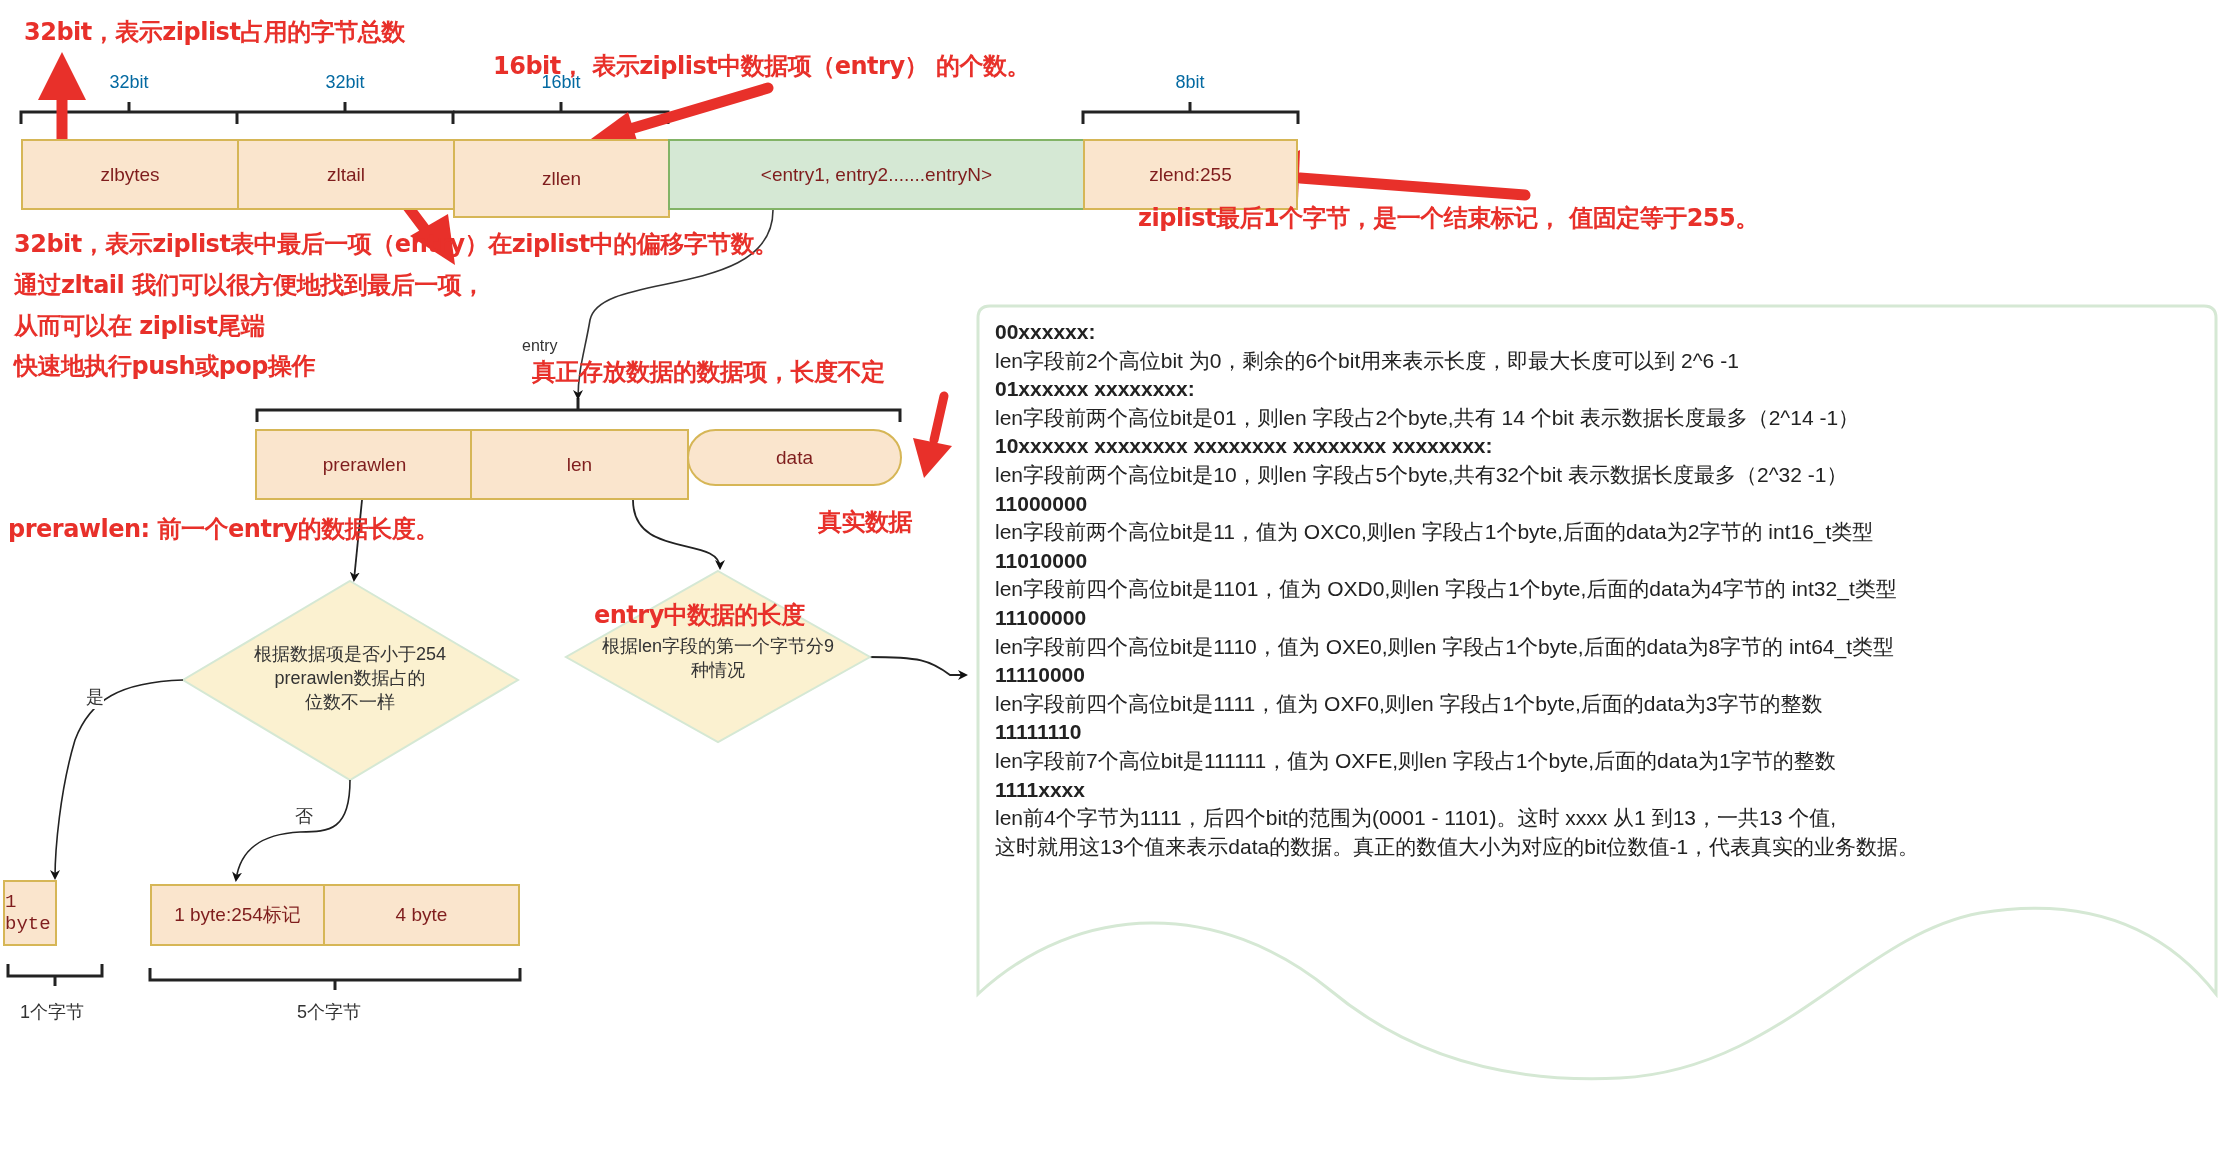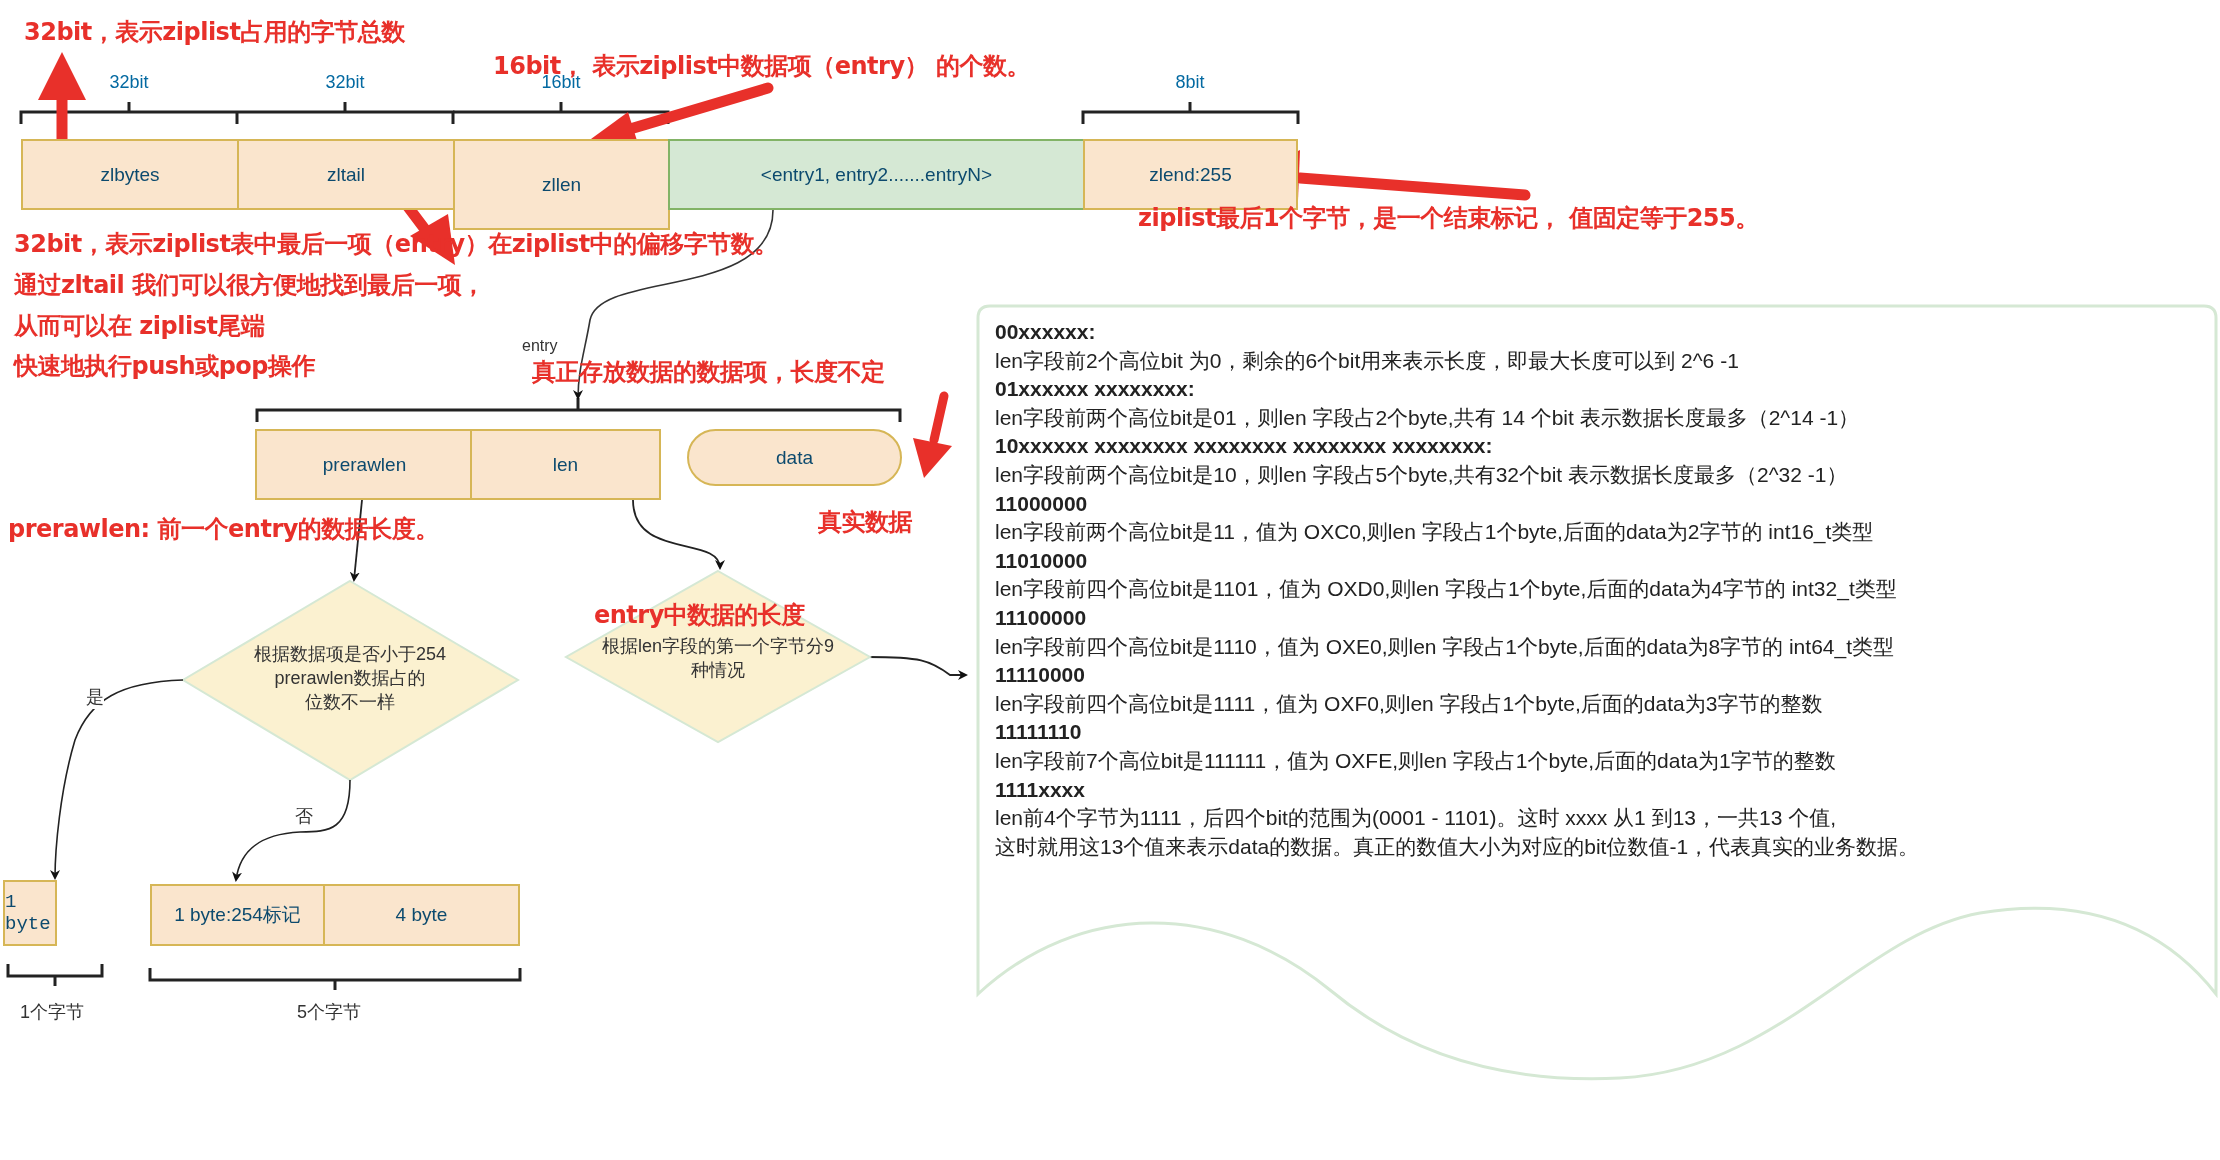--- a/index.html
+++ b/index.html
@@ -5,21 +5,21 @@
   html, body { margin: 0; padding: 0; }
   body {
     width: 2220px; height: 1160px; position: relative; overflow: hidden;
     background: #ffffff;
     font-family: "DejaVu Sans", "Liberation Sans", sans-serif;
   }
   svg.layer { position: absolute; left: 0; top: 0; }
   .cell {
     position: absolute; box-sizing: border-box;
     display: flex; align-items: center; justify-content: center;
-    font-family: "Liberation Sans", sans-serif; font-size: 19px; color: #0c4a6e;
+    font-family: "Liberation Sans", sans-serif; font-size: 19px; color: #7f1d1d;
     border: 2px solid #d6b656; background: #fae5cd;
   }
   .cell.green { background: #d5e8d4; border-color: #82b366; }
   .tick-label {
     position: absolute; font-family: "Liberation Sans", sans-serif;
     font-size: 18px; color: #0369a1; transform: translateX(-50%);
   }
   .red {
     position: absolute; color: #e8302a; font-weight: bold;
     font-family: "DejaVu Sans", sans-serif; font-size: 24px; white-space: nowrap;
@@ -110,30 +110,30 @@
 </svg>
 
 <div class="tick-label" style="left:129px; top:72px;">32bit</div>
 <div class="tick-label" style="left:345px; top:72px;">32bit</div>
 <div class="tick-label" style="left:561px; top:72px;">16bit</div>
 <div class="tick-label" style="left:1190px; top:72px;">8bit</div>
 
 <div>
   <div class="cell" style="left:21px; top:139px; width:218px; height:71px;">zlbytes</div>
   <div class="cell" style="left:237px; top:139px; width:218px; height:71px;">zltail</div>
-  <div class="cell" style="left:453px; top:139px; width:217px; height:91px;">zllen</div>
+  <div class="cell" style="left:453px; top:139px; width:217px; height:79px;">zllen</div>
   <div class="cell green" style="left:668px; top:139px; width:417px; height:71px;">&lt;entry1, entry2.......entryN&gt;</div>
   <div class="cell" style="left:1083px; top:139px; width:215px; height:71px;">zlend:255</div>
 </div>
 
 <div class="small-label" style="left:522px; top:337px; font-size:16px;">entry</div>
 
 <div>
   <div class="cell" style="left:255px; top:429px; width:219px; height:71px;">prerawlen</div>
-  <div class="cell" style="left:470px; top:429px; width:191px; height:71px;">len</div>
+  <div class="cell" style="left:470px; top:429px; width:219px; height:71px;">len</div>
   <div class="cell" style="left:687px; top:429px; width:215px; height:57px;border-radius:31px;">data</div>
 </div>
 
 <div class="diamond-text" style="left:220px; top:642px; width:260px;">
   <div>根据数据项是否小于254</div>
   <div>prerawlen数据占的</div>
   <div>位数不一样</div>
 </div>
 <div class="diamond-text" style="left:570px; top:634px; width:296px;">
   <div>根据len字段的第一个字节分9</div>

